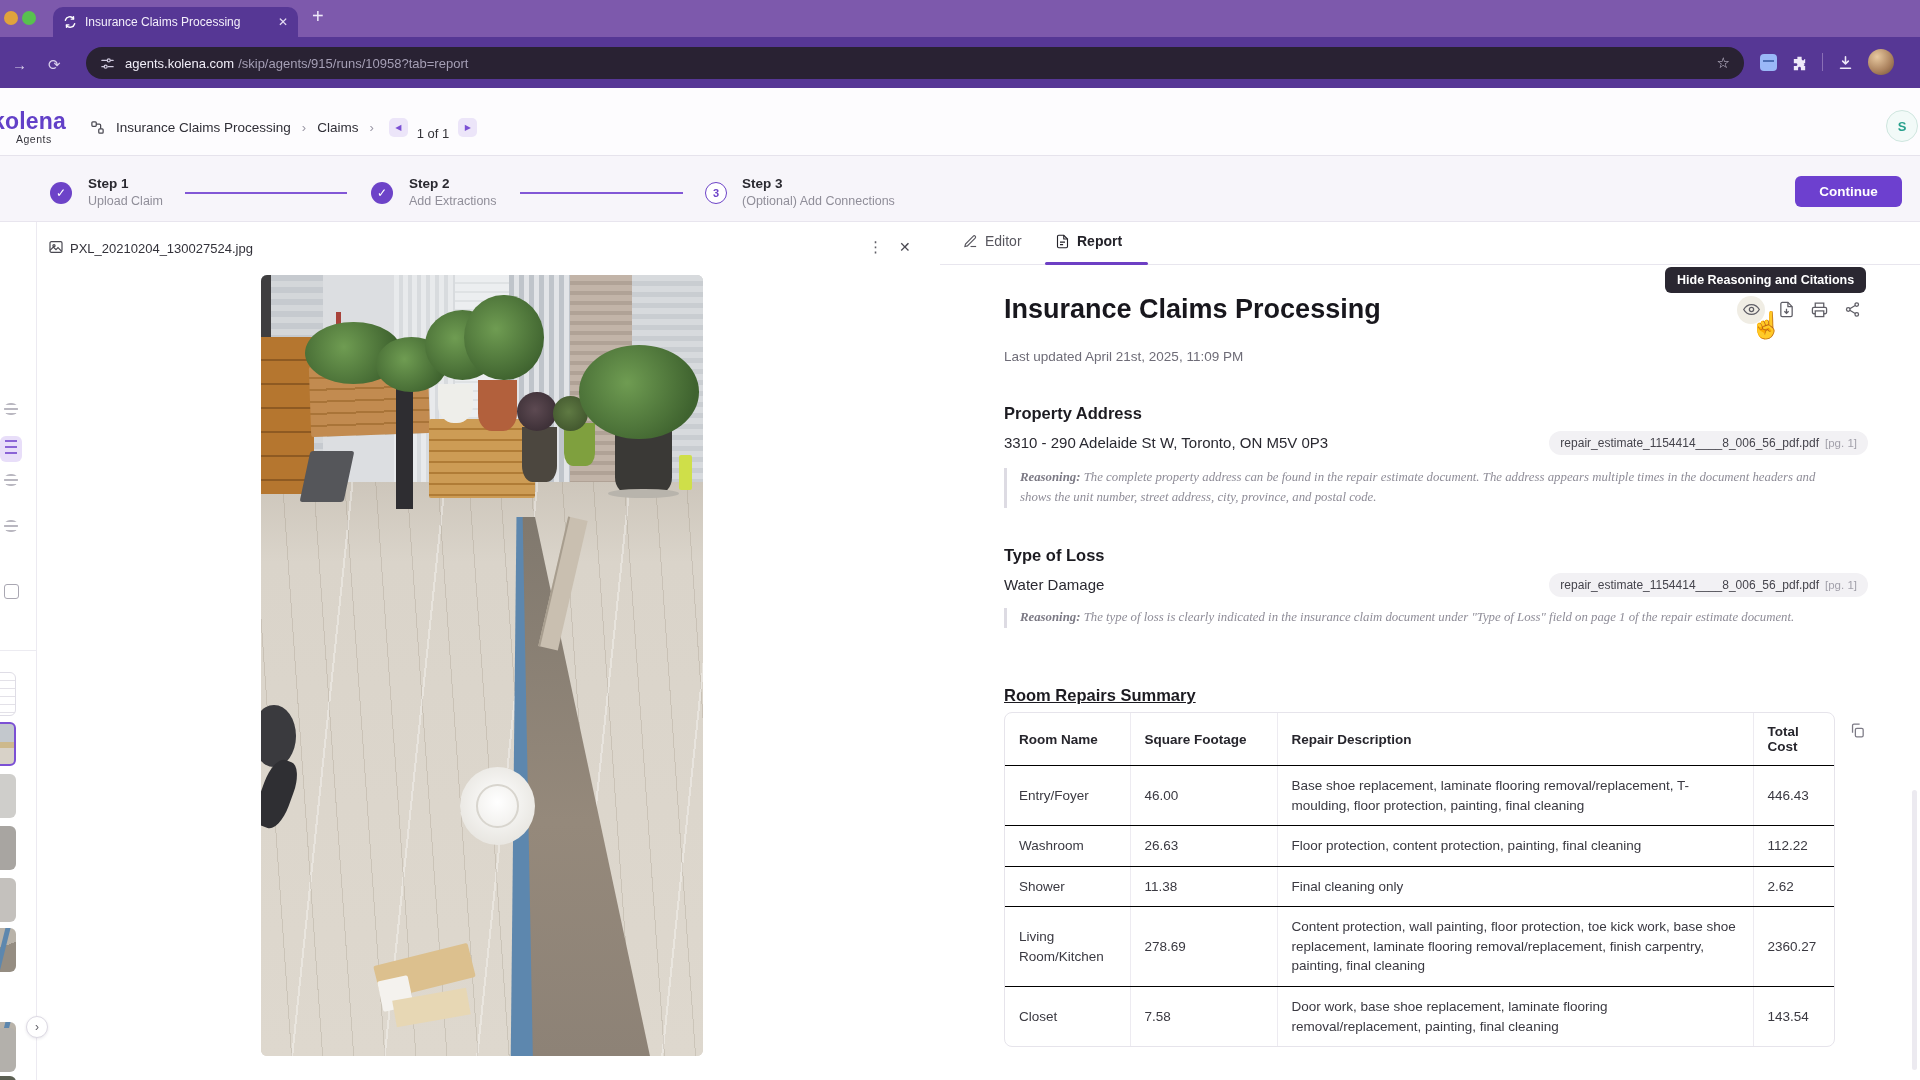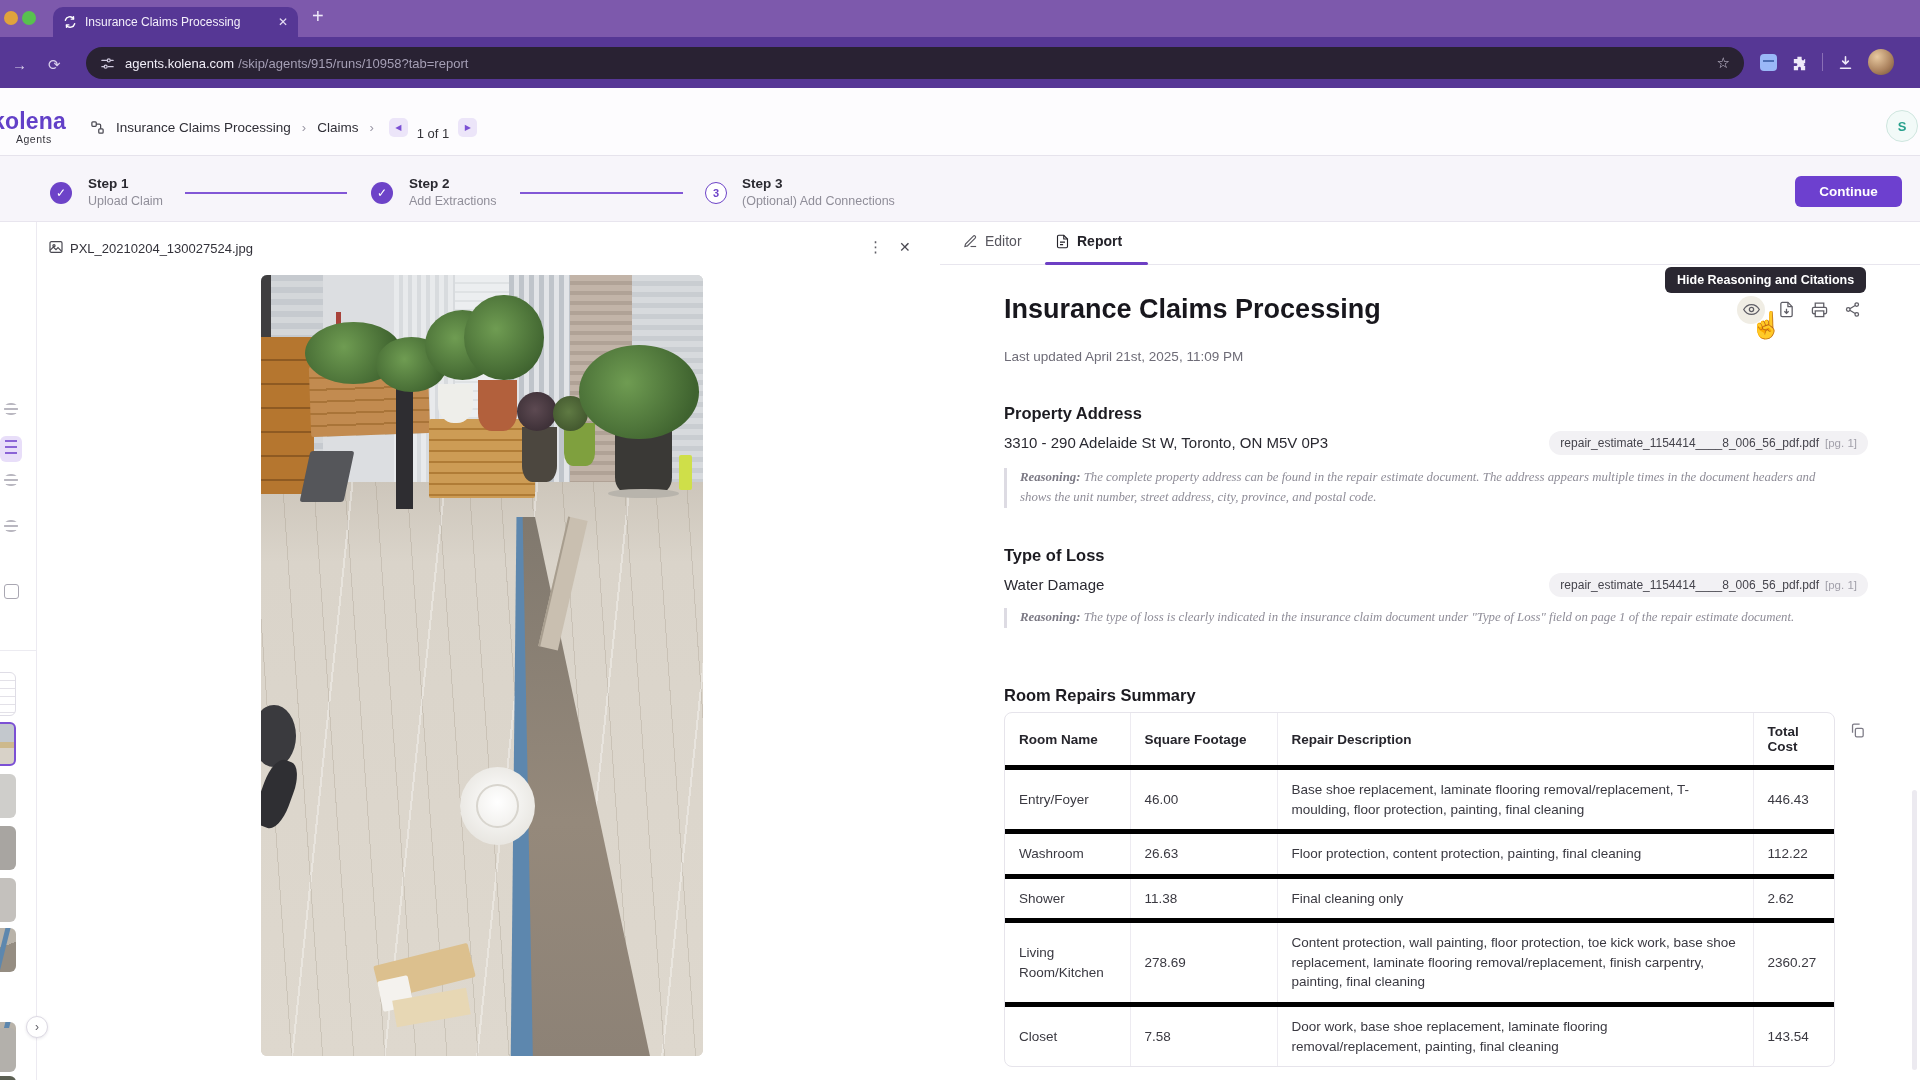--- a/index.html
+++ b/index.html
@@ -175,21 +175,21 @@
   .chip .pg{color:#a3a1ab;margin-left:6px;font-size:11.5px;}
   .reason{position:absolute;left:1004px;width:812px;border-left:3px solid #dddbe3;padding-left:13px;
           font-style:italic;font-size:12.8px;color:#8e8c97;line-height:1.55;font-family:Liberation Serif, serif;}
   .reason .rl{font-weight:700;color:#7b7984;}
 
   .rtable{position:absolute;left:1004px;top:712px;width:831px;border:1px solid #e6e4eb;border-radius:8px;
           overflow:hidden;background:#fff;}
   .rtable table{width:100%;border-collapse:collapse;table-layout:fixed;font-size:13.5px;color:#3a3941;}
   .rtable th{font-weight:700;color:#26252c;text-align:left;padding:11px 14px;}
   .rtable td{padding:10px 14px;line-height:1.45;vertical-align:middle;}
-  .rtable th,.rtable td{border-bottom:5px solid #000000;border-right:1px solid #edebf1;}
+  .rtable th,.rtable td{border-bottom:1px solid #000000;border-right:1px solid #edebf1;}
   .rtable th:last-child,.rtable td:last-child{border-right:none;}
   .rtable tr:last-child td{border-bottom:none;}
   .copy-btn{position:absolute;left:1849px;top:722px;color:#7c7a85;}
   .scrollthumb{position:absolute;left:1912px;top:790px;width:5px;height:280px;background:#eceaf0;border-radius:3px;}
 
   svg{display:block;}
 </style>
 </head>
 <body>
 
@@ -440,21 +440,21 @@
     <span class="chip">
       <span>repair_estimate_1154414____8_006_56_pdf.pdf</span>
       <span class="pg">[pg. 1]</span>
     </span>
   </div>
   <div class="reason" style="top:608px;">
     <span class="rl">Reasoning:</span>
     <span>The type of loss is clearly indicated in the insurance claim document under "Type of Loss" field on page 1 of the repair estimate document.</span>
   </div>
 
-  <div class="sec-h" style="top:686px;">Room Repairs Summary</div>
+  <div class="sec-h" style="top:686px;text-decoration:underline;">Room Repairs Summary</div>
   <div class="rtable">
     <table>
       <colgroup>
           <col style="width:125px;">
           <col style="width:147px;">
           <col style="width:476px;">
           <col style="width:83px;">
         </colgroup>
       <tbody>
           <tr>

